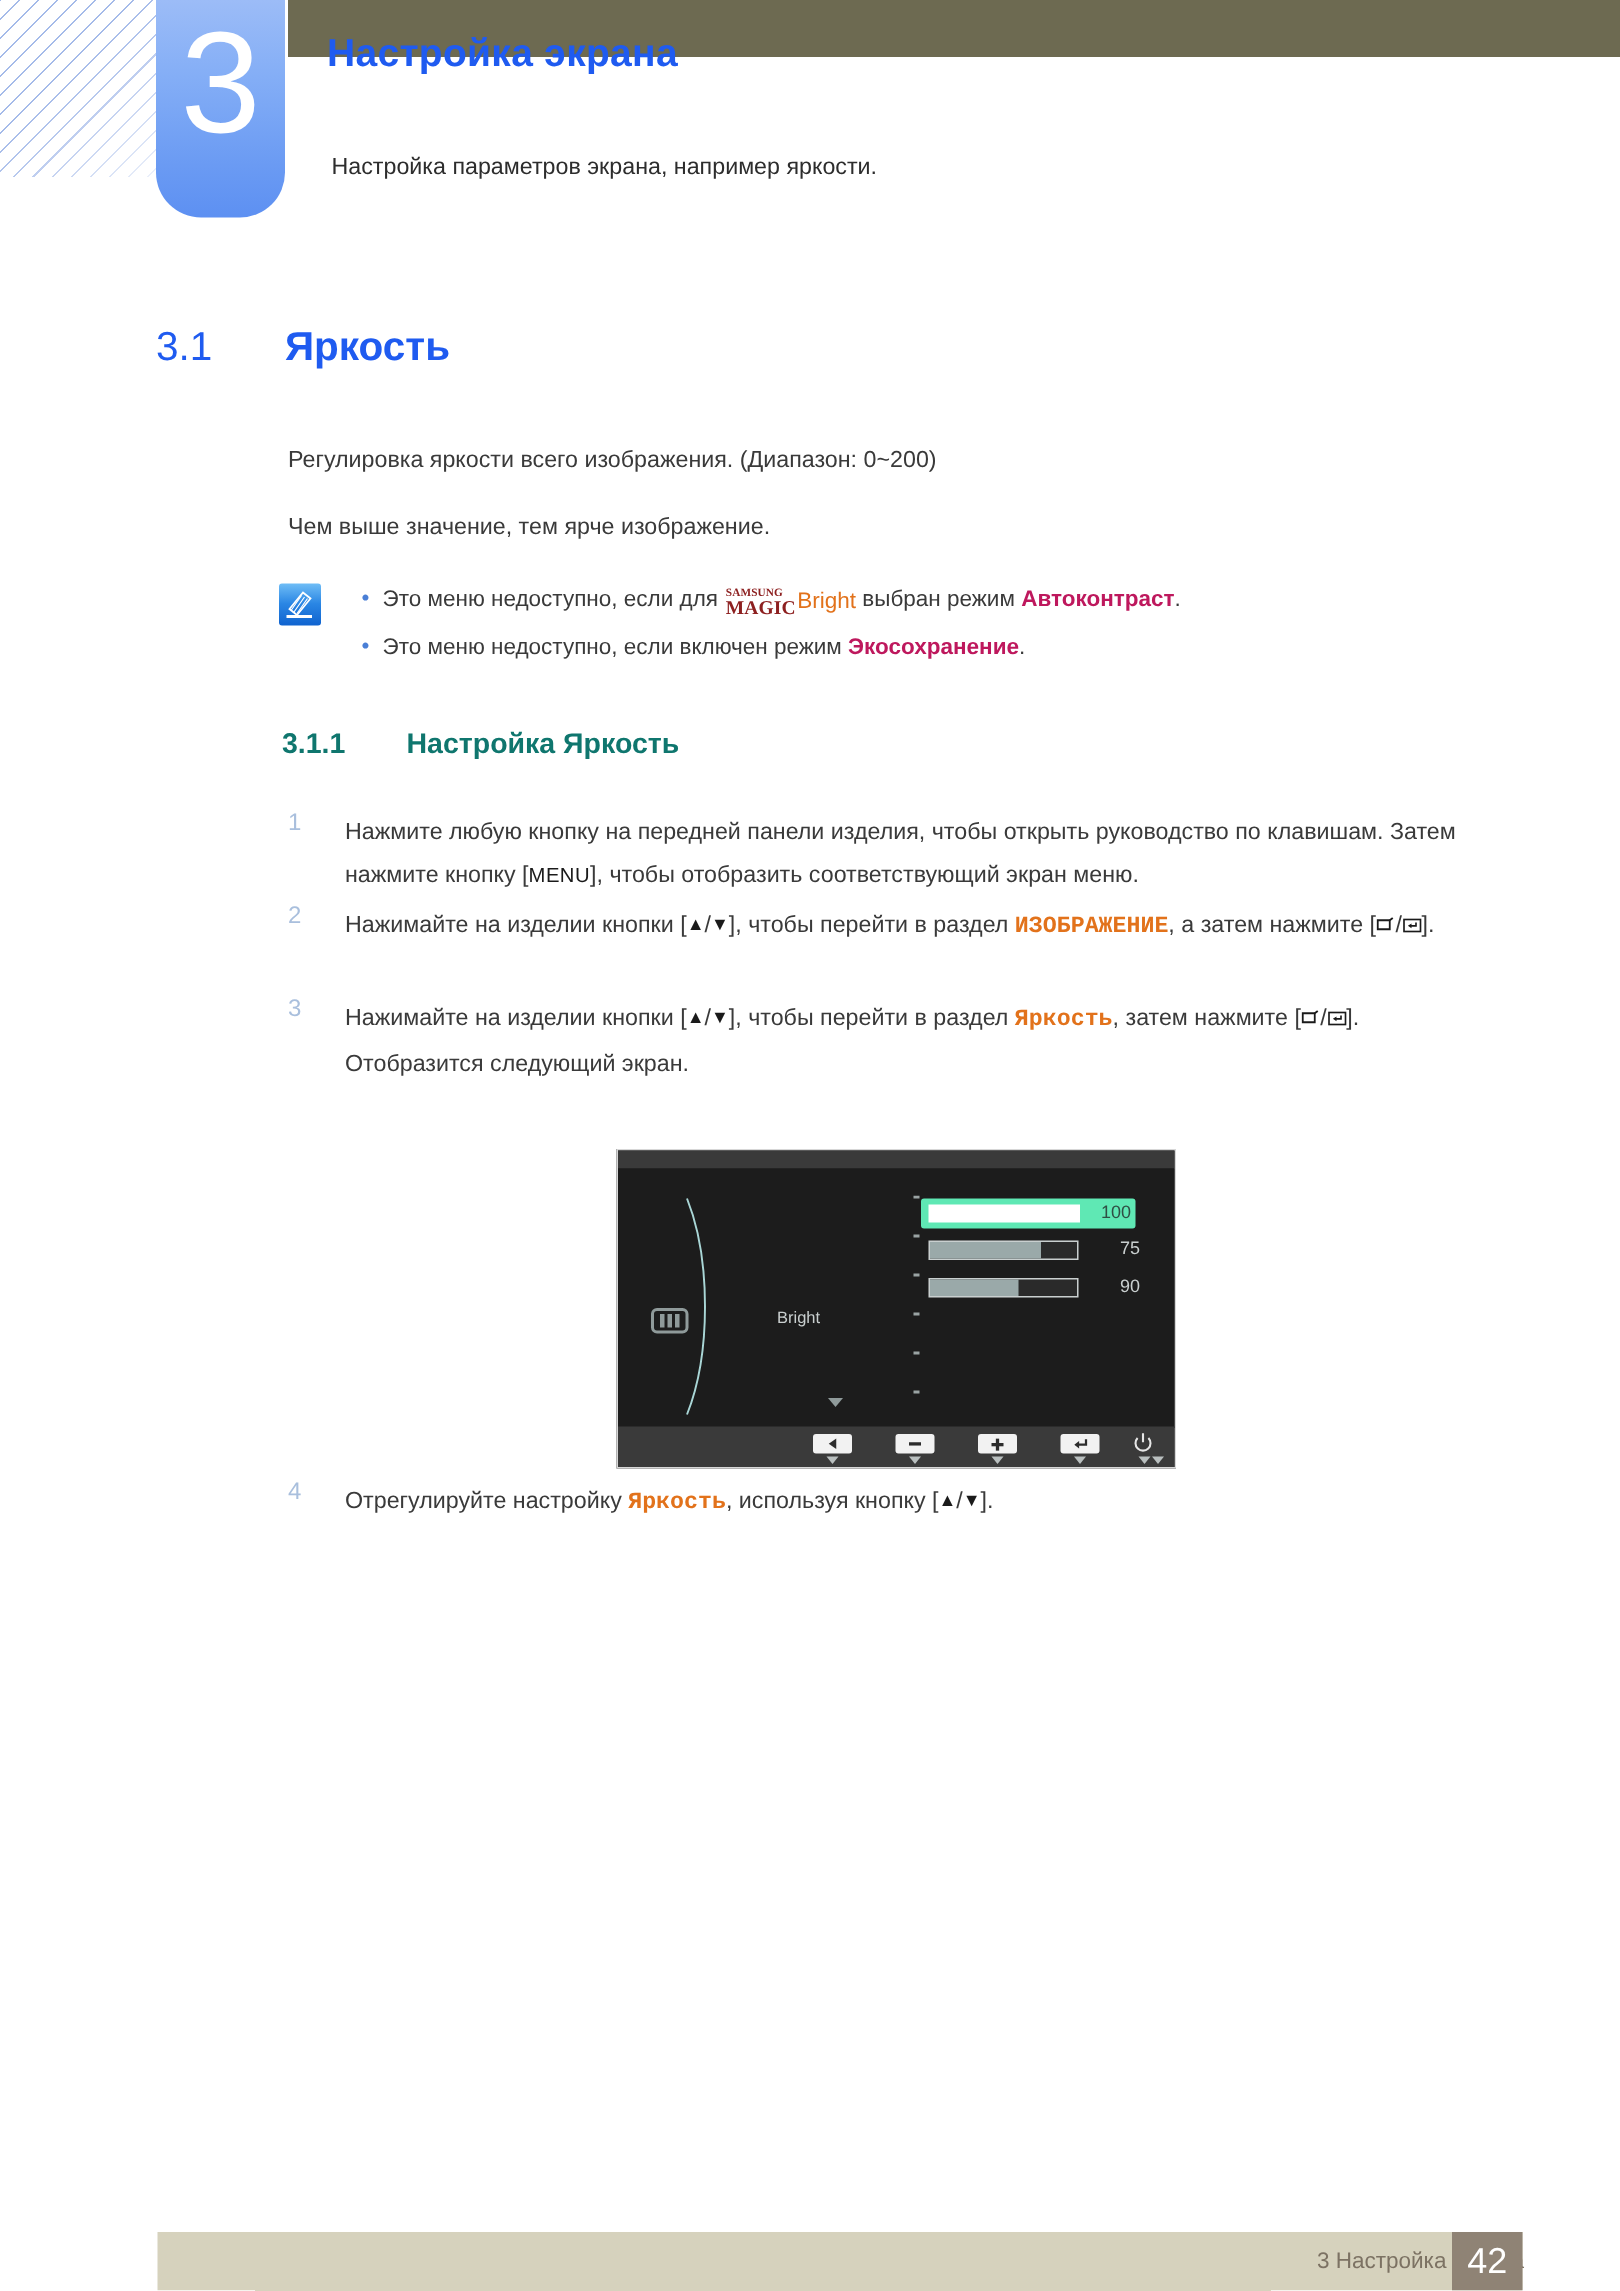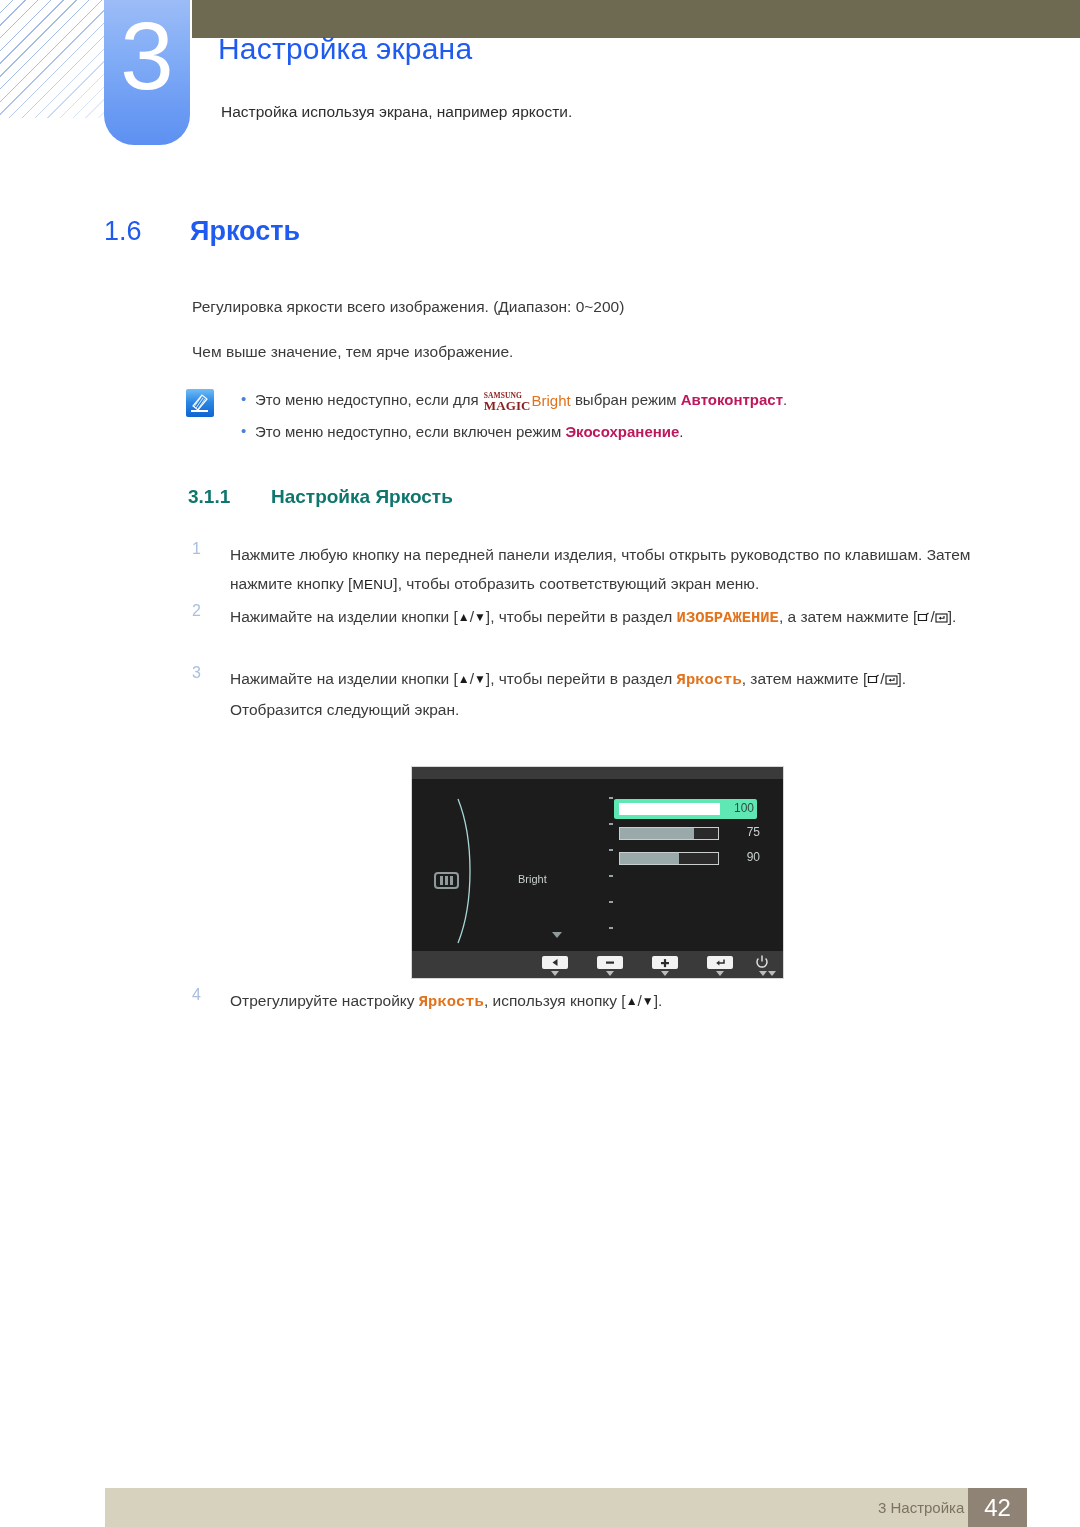--- a/index.html
+++ b/index.html
@@ -27,22 +27,22 @@
     position:absolute;left:104px;top:0;width:86px;height:145px;
     background:linear-gradient(180deg,#9cbcf7 0%,#84aef6 35%,#6b9bf3 75%,#5d90f2 100%);
     border-bottom-left-radius:30px;border-bottom-right-radius:30px;
     display:flex;align-items:flex-start;justify-content:center;
   }
   #chapter-tab .num{
     color:#ffffff;font-size:96px;line-height:1;font-weight:400;
     margin-top:8px;font-family:"Liberation Sans",sans-serif;
   }
   #chapter-title{
-    position:absolute;left:218px;top:32px;
-    color:#1f5bf0;font-size:30px;font-weight:normal;letter-spacing:.2px;
+    position:absolute;left:218px;top:20px;
+    color:#1f5bf0;font-size:26px;font-weight:bold;letter-spacing:.2px;
   }
   #chapter-sub{
     position:absolute;left:221px;top:103px;
     color:#2d2d2d;font-size:15.5px;
   }
   #sec-heading{
     position:absolute;left:104px;top:216px;color:#1f5bf0;
     font-size:27px;font-weight:bold;
   }
   #sec-heading .num{display:inline-block;width:86px;font-weight:normal;}
@@ -165,38 +165,38 @@
   #pwr{position:absolute;top:4px;width:14px;height:16px;}
 
   
   #footer-bar{
     position:absolute;left:105px;top:1488px;width:910px;height:39px;background:#d6d2bd;
   }
   #footer-text{
     position:absolute;right:64px;top:1499px;color:#7c7263;font-size:15px;
   }
   #page-box{
-    position:absolute;left:968px;top:1488px;width:59px;height:39px;background:#8f8375;
+    position:absolute;left:968px;top:1488px;width:47px;height:39px;background:#8f8375;
     display:flex;align-items:center;justify-content:center;
   }
   #page-box span{color:#ffffff;font-size:24px;}
 </style>
 </head>
 <body>
 
 <div id="hatch"></div>
 <div id="olivebar"></div>
 <div id="chapter-tab">
   <span class="num">3</span>
 </div>
 <div id="chapter-title">Настройка экрана</div>
-<div id="chapter-sub">Настройка используя экрана, например яркости.</div>
+<div id="chapter-sub">Настройка параметров экрана, например яркости.</div>
 
 <div id="sec-heading">
-  <span class="num">1.6</span><span>Яркость</span>
+  <span class="num">3.1</span><span>Яркость</span>
 </div>
 
 <div class="para" id="para1">Регулировка яркости всего изображения. (Диапазон: 0~200)</div>
 <div class="para" id="para2">Чем выше значение, тем ярче изображение.</div>
 
 <div id="note">
   <div id="note-icon">
     <svg width="22" height="22" viewBox="0 0 22 22">
       <path d="M4 14 L13 3 L18 7 L9 18 Z" fill="none" stroke="#ffffff" stroke-width="1.2"></path>
       <path d="M5 15 L12 5 M7 16 L14 6 M9 17 L16 7" stroke="#ffffff" stroke-width="0.8"></path>

